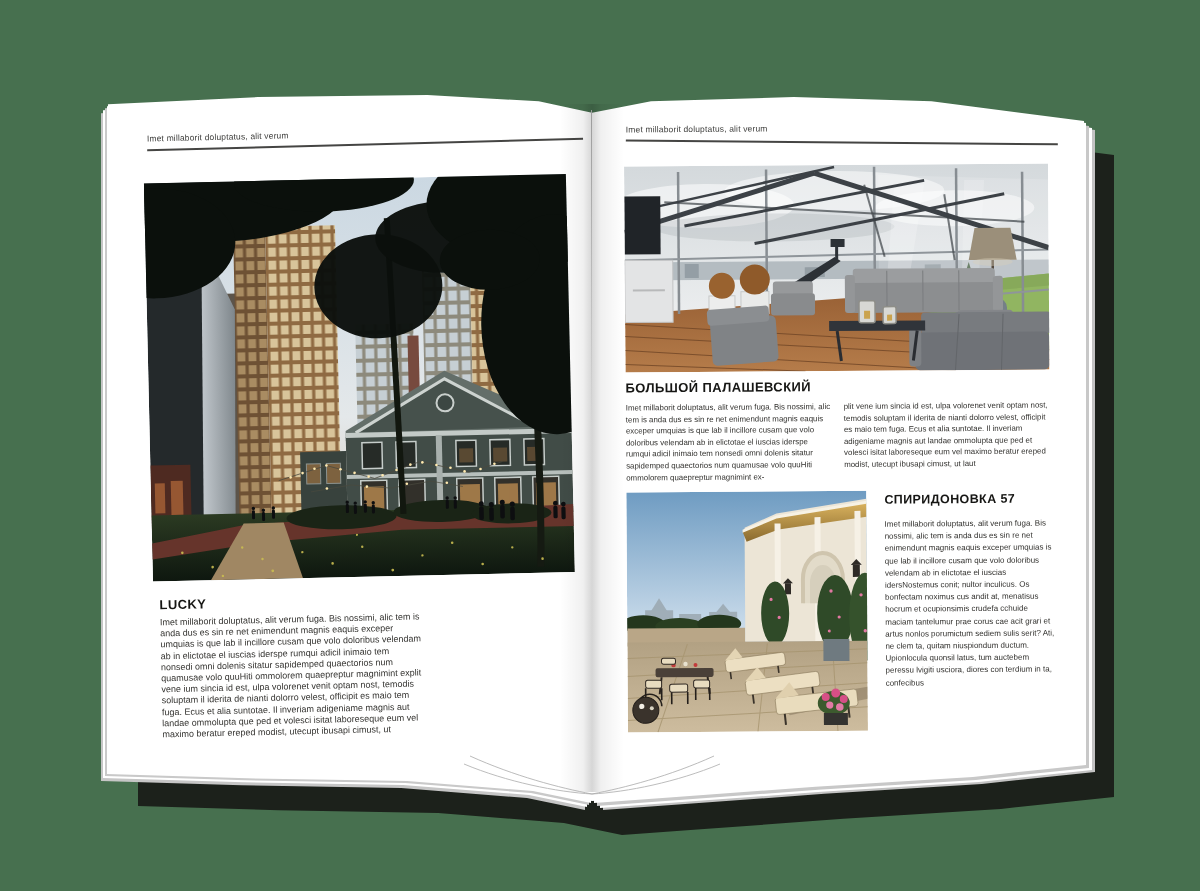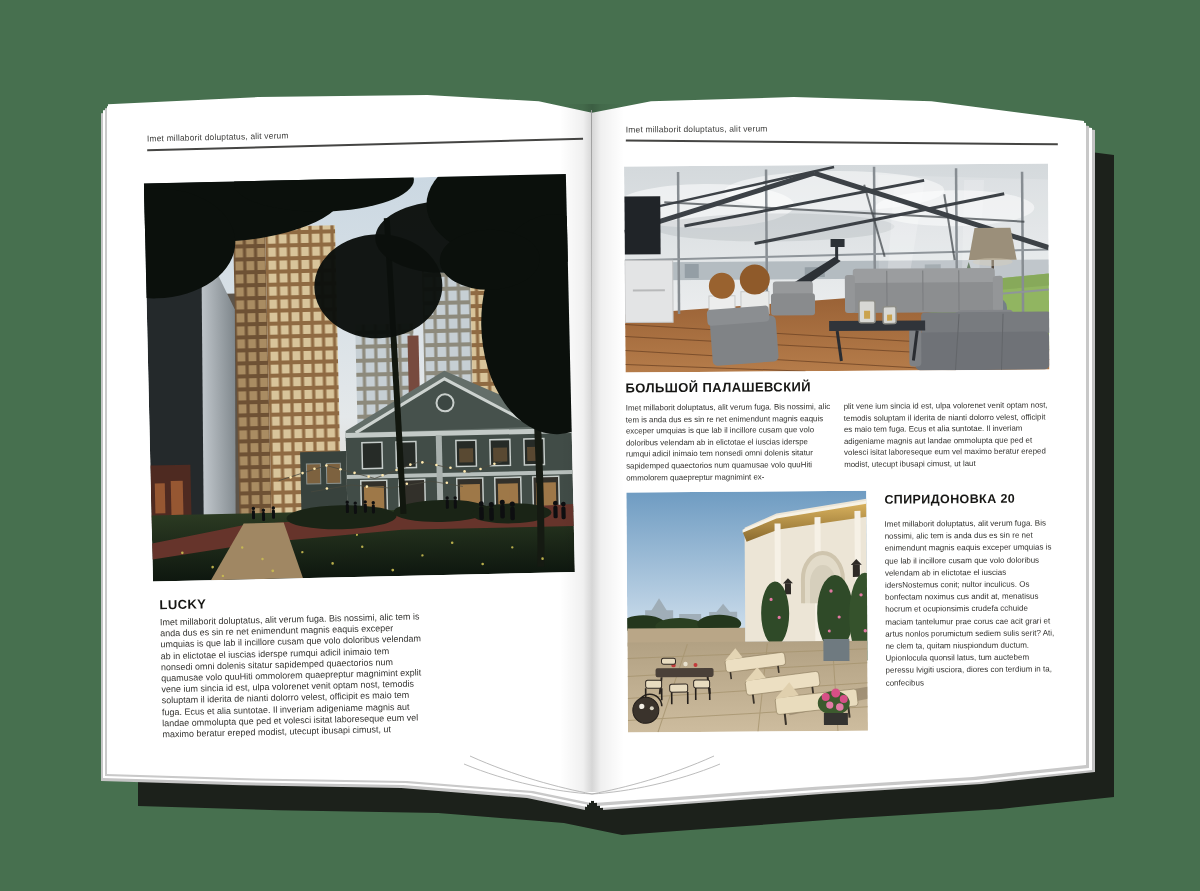--- a/index.html
+++ b/index.html
@@ -521,21 +521,21 @@
                 <path d="M68,196 v12"></path>
                 <path d="M82,196 v12"></path>
               <path d="M10,214 a12,12 0 0 1 24,0"></path>
             </g>
             <circle cx="18" cy="218" r="13" fill="#3a332c" stroke="#241f1b"></circle>
             <circle cx="14" cy="214" r="2.6" fill="#f2efe6"></circle>
               <circle cx="24" cy="216" r="2" fill="#d9d4c4"></circle>
           </g>
         </svg>
 
-        <h2 class="art-title rp-title2">СПИРИДОНОВКА 20</h2>
+        <h2 class="art-title rp-title2">СПИРИДОНОВКА 57</h2>
         <p class="body-copy rp-body2">Imet millaborit doluptatus, alit verum fuga. Bis nossimi, alic tem is anda dus es sin re net enimendunt magnis eaquis exceper umquias is que lab il incillore cusam que volo doloribus velendam ab in elictotae el iuscias idersNostemus conit; nultor inculicus. Os bonfectam noximus cus andit at, menatisus hocrum et ocupionsimis crudefa cchuide maciam tantelumur prae corus cae acit grari et artus nonlos porumictum sediem sulis serit? Ati, ne clem ta, quitam niuspiondum ductum. Upionlocula quonsil latus, tum auctebem peressu lvigiti usciora, diores con terdium in ta, confecibus</p>
       </div>
     </div>
 
     <div class="gutter"></div>
     <div class="spine-line"></div>
     <svg class="fan" width="260" height="46" viewBox="0 0 260 46">
       <g fill="none">
         <path d="M130,42 C95,40 45,30 2,12" stroke="#bdbdbd" stroke-width="1"></path>
         <path d="M130,42 C98,36 52,24 8,4" stroke="#a9a9a9" stroke-width=".8"></path>

